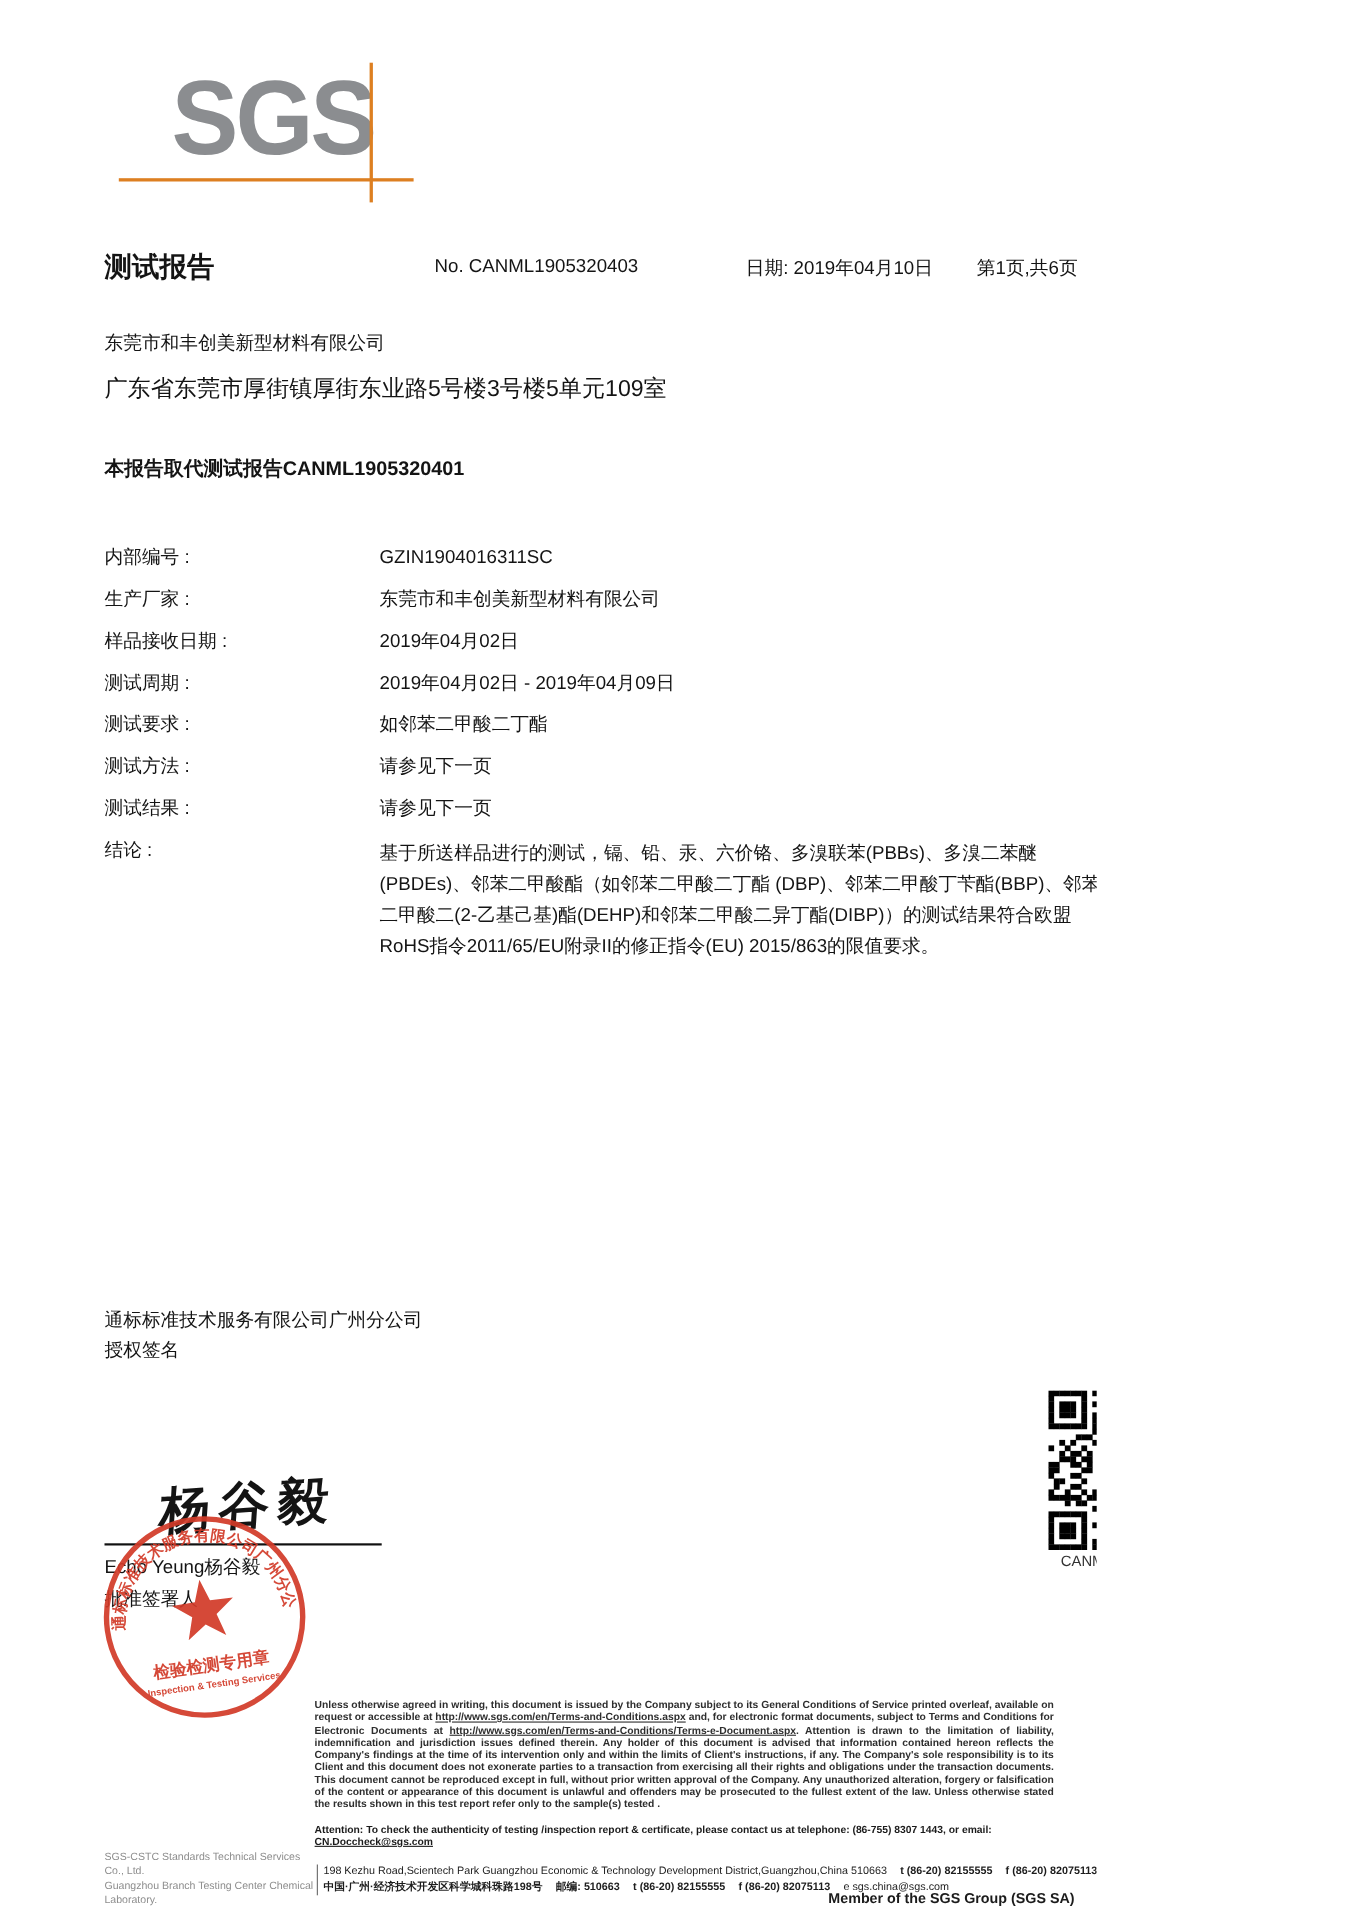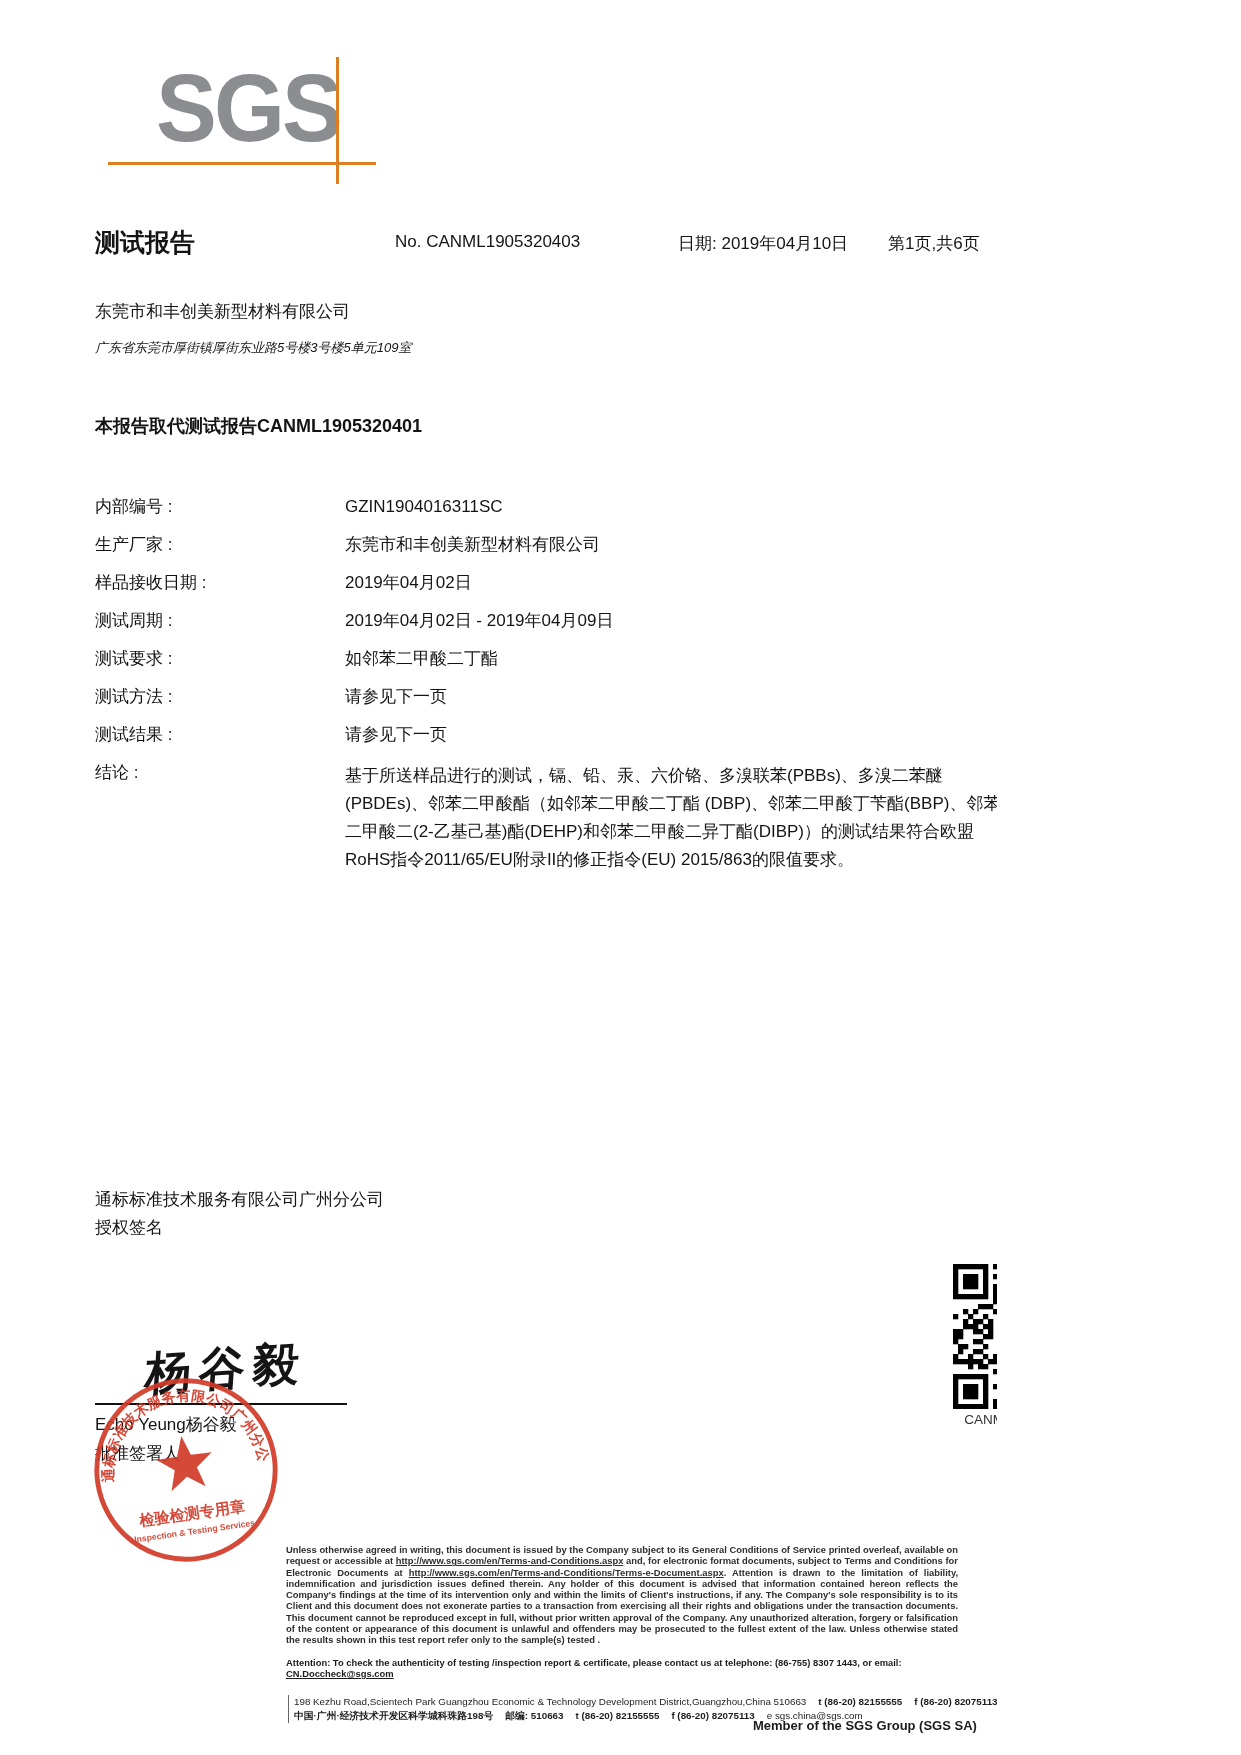--- a/index.html
+++ b/index.html
@@ -13,21 +13,21 @@
   .logo-hline{left:108px;top:162px;width:268px;height:3px;background:#dd7f21;}
   .logo-vline{left:336px;top:57px;width:3px;height:127px;background:#dd7f21;}
 
   
   .doc-title{left:95px;top:226px;font-size:25px;font-weight:700;}
   .report-no{left:395px;top:232px;font-size:17px;}
   .doc-date{left:678px;top:232px;font-size:17px;}
   .page-info{left:888px;top:232px;font-size:17px;}
 
   .applicant-name{left:95px;top:300px;font-size:17px;}
-  .applicant-address{left:95px;top:339px;font-size:13px;font-style:italic;}
+  .applicant-address{left:95px;top:339px;font-size:21px;}
 
   .replace-notice{left:95px;top:414px;font-size:18px;font-weight:700;}
   .sample-statement{left:95px;top:457px;font-size:17px;}
 
   .fields{left:95px;top:496px;width:916px;}
   .field-row{display:flex;margin-bottom:17px;font-size:17px;line-height:21px;}
   .field-label{width:250px;flex:none;}
   .field-value{flex:1;}
   .field-row:last-child .field-value{line-height:28px;}
 
@@ -535,20 +535,24 @@
     <text font-size="14.5" font-weight="700" fill="#d23a28">
       <textPath href="#sealTopArc" startOffset="2">通标标准技术服务有限公司广州分公司</textPath>
     </text>
     <text x="100" y="150" text-anchor="middle" font-size="15.5" font-weight="700" fill="#d23a28">检验检测专用章</text>
     <text x="100" y="166" text-anchor="middle" font-size="8.8" font-weight="700" fill="#d23a28">Inspection &amp; Testing Services</text>
   </svg>
 
   <div class="abs disclaimer"><span>Unless otherwise agreed in writing, this document is issued by the Company subject to its General Conditions of Service printed overleaf, available on request or accessible at </span><span class="u">http://www.sgs.com/en/Terms-and-Conditions.aspx</span><span> and, for electronic format documents, subject to Terms and Conditions for Electronic Documents at </span><span class="u">http://www.sgs.com/en/Terms-and-Conditions/Terms-e-Document.aspx</span><span>. Attention is drawn to the limitation of liability, indemnification and jurisdiction issues defined therein. Any holder of this document is advised that information contained hereon reflects the Company's findings at the time of its intervention only and within the limits of Client's instructions, if any. The Company's sole responsibility is to its Client and this document does not exonerate parties to a transaction from exercising all their rights and obligations under the transaction documents. This document cannot be reproduced except in full, without prior written approval of the Company. Any unauthorized alteration, forgery or falsification of the content or appearance of this document is unlawful and offenders may be prosecuted to the fullest extent of the law. Unless otherwise stated the results shown in this test report refer only to the sample(s) tested .</span></div>
   <div class="abs attention"><span>Attention: To check the authenticity of testing /inspection report &amp; certificate, please contact us at telephone: (86-755) 8307 1443, or email: </span><span class="u">CN.Doccheck@sgs.com</span></div>
 
+  <div class="abs footer-company">
+    <div>SGS-CSTC Standards Technical Services Co., Ltd.</div>
+    <div>Guangzhou Branch Testing Center Chemical Laboratory.</div>
+  </div>
 
   <div class="abs footer-bar">
     <div class="bar-line">
       <span>198 Kezhu Road,Scientech Park Guangzhou Economic &amp; Technology Development District,Guangzhou,China 510663</span><span class="bold">t (86-20) 82155555</span><span class="bold">f (86-20) 82075113</span><span>www.sgsgroup.com.cn</span>
     </div>
     <div class="bar-line">
       <span class="bold">中国·广州·经济技术开发区科学城科珠路198号</span><span class="bold">邮编: 510663</span><span class="bold">t (86-20) 82155555</span><span class="bold">f (86-20) 82075113</span><span>e sgs.china@sgs.com</span>
     </div>
   </div>
 

